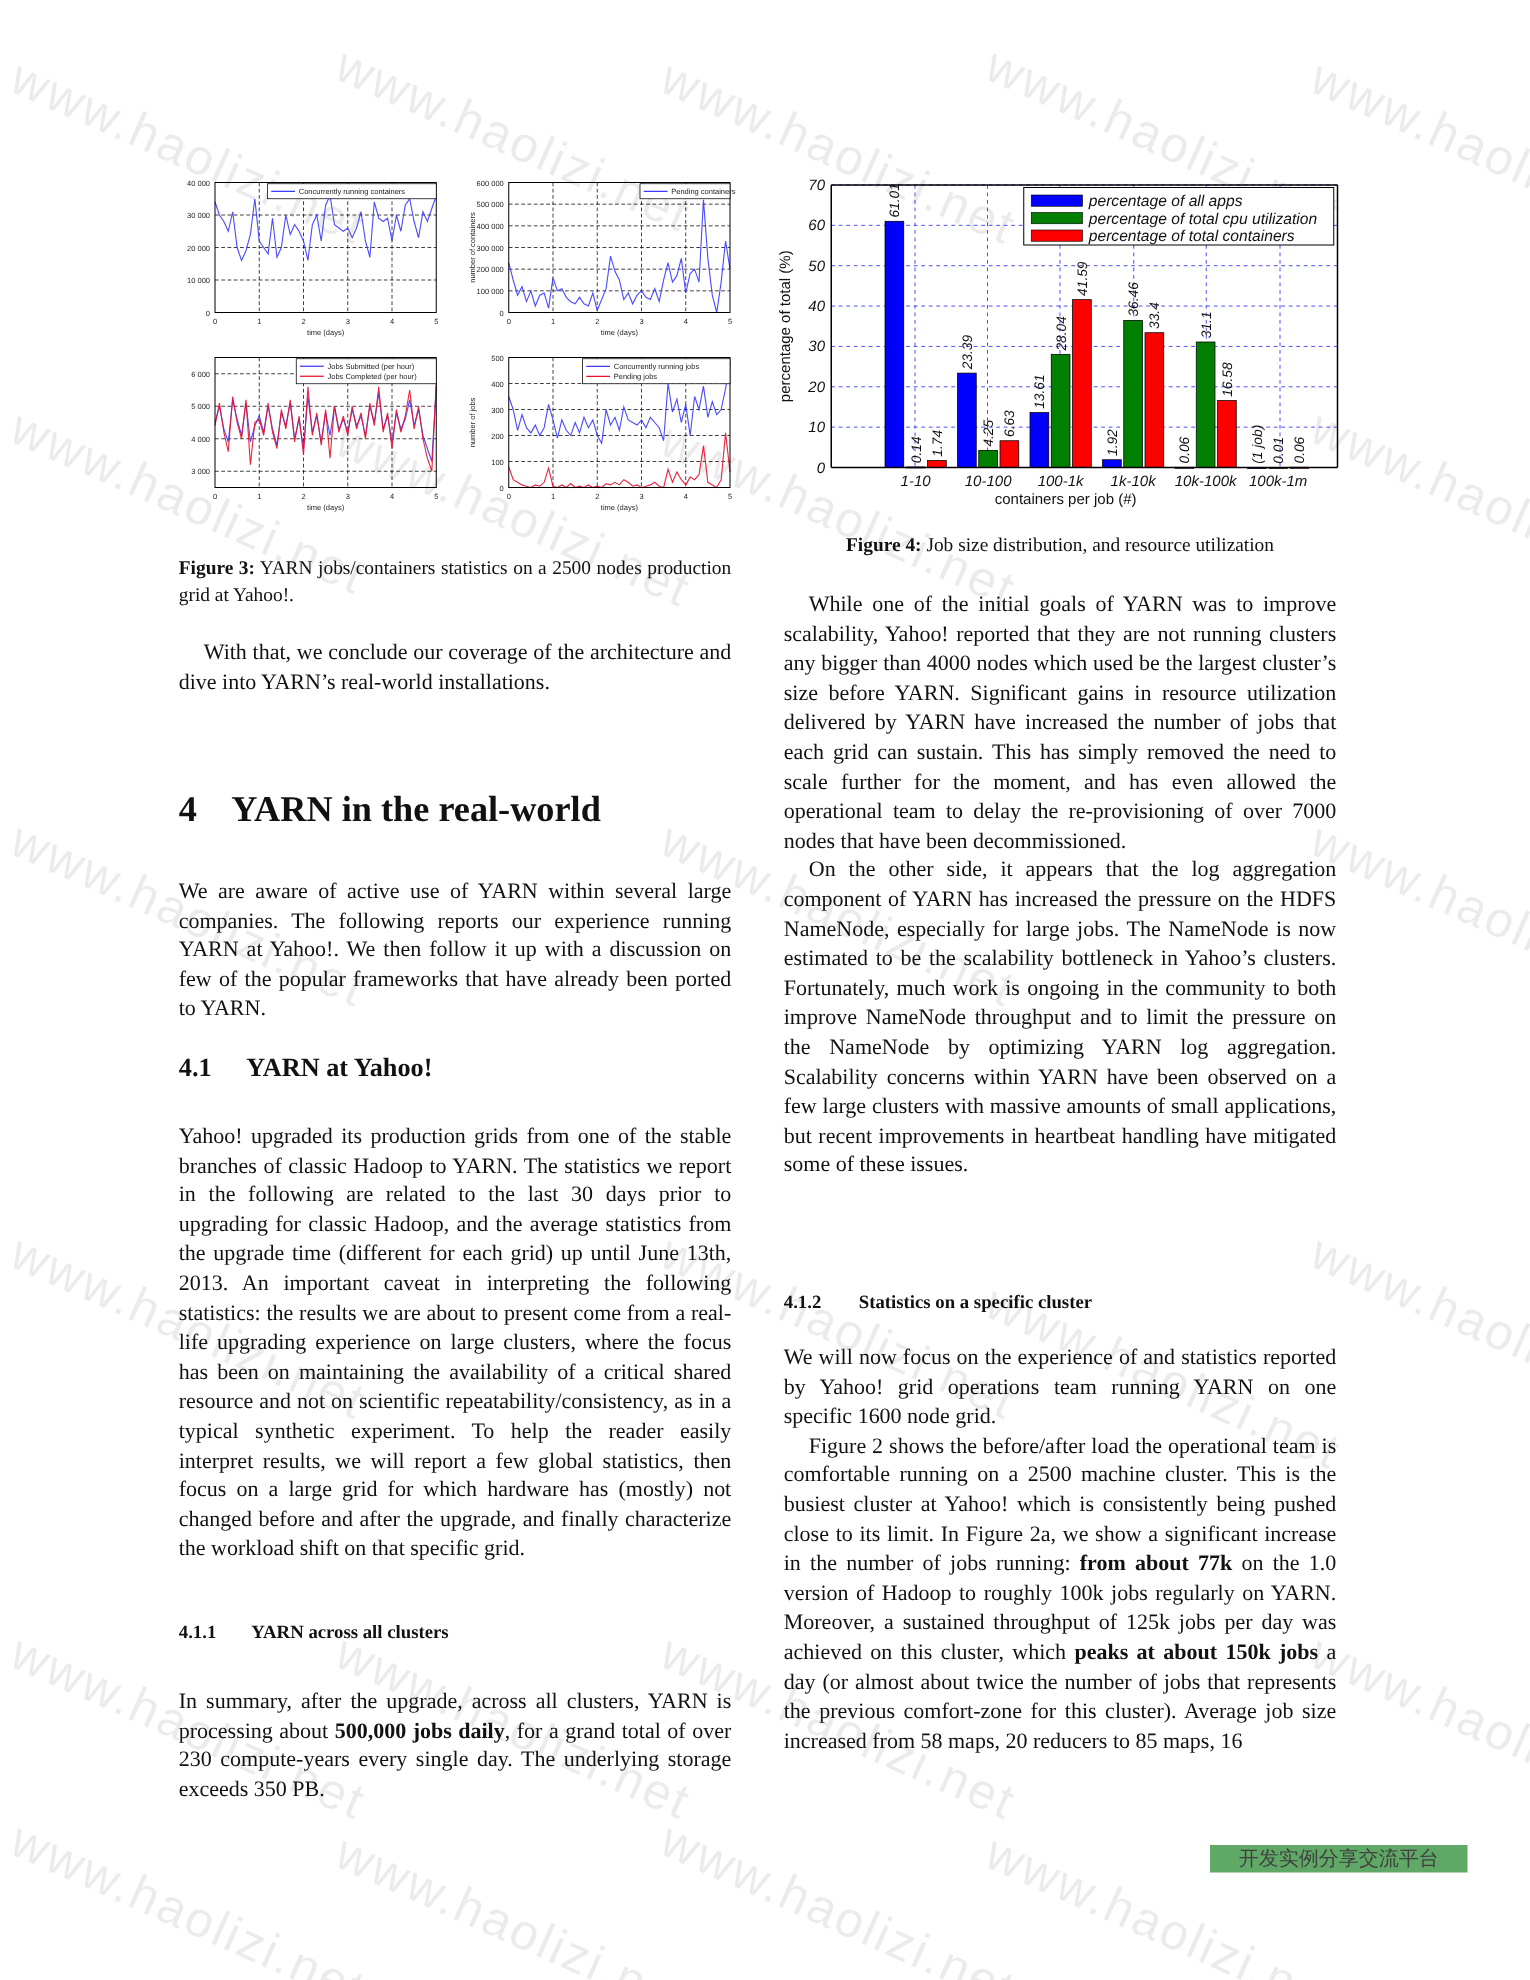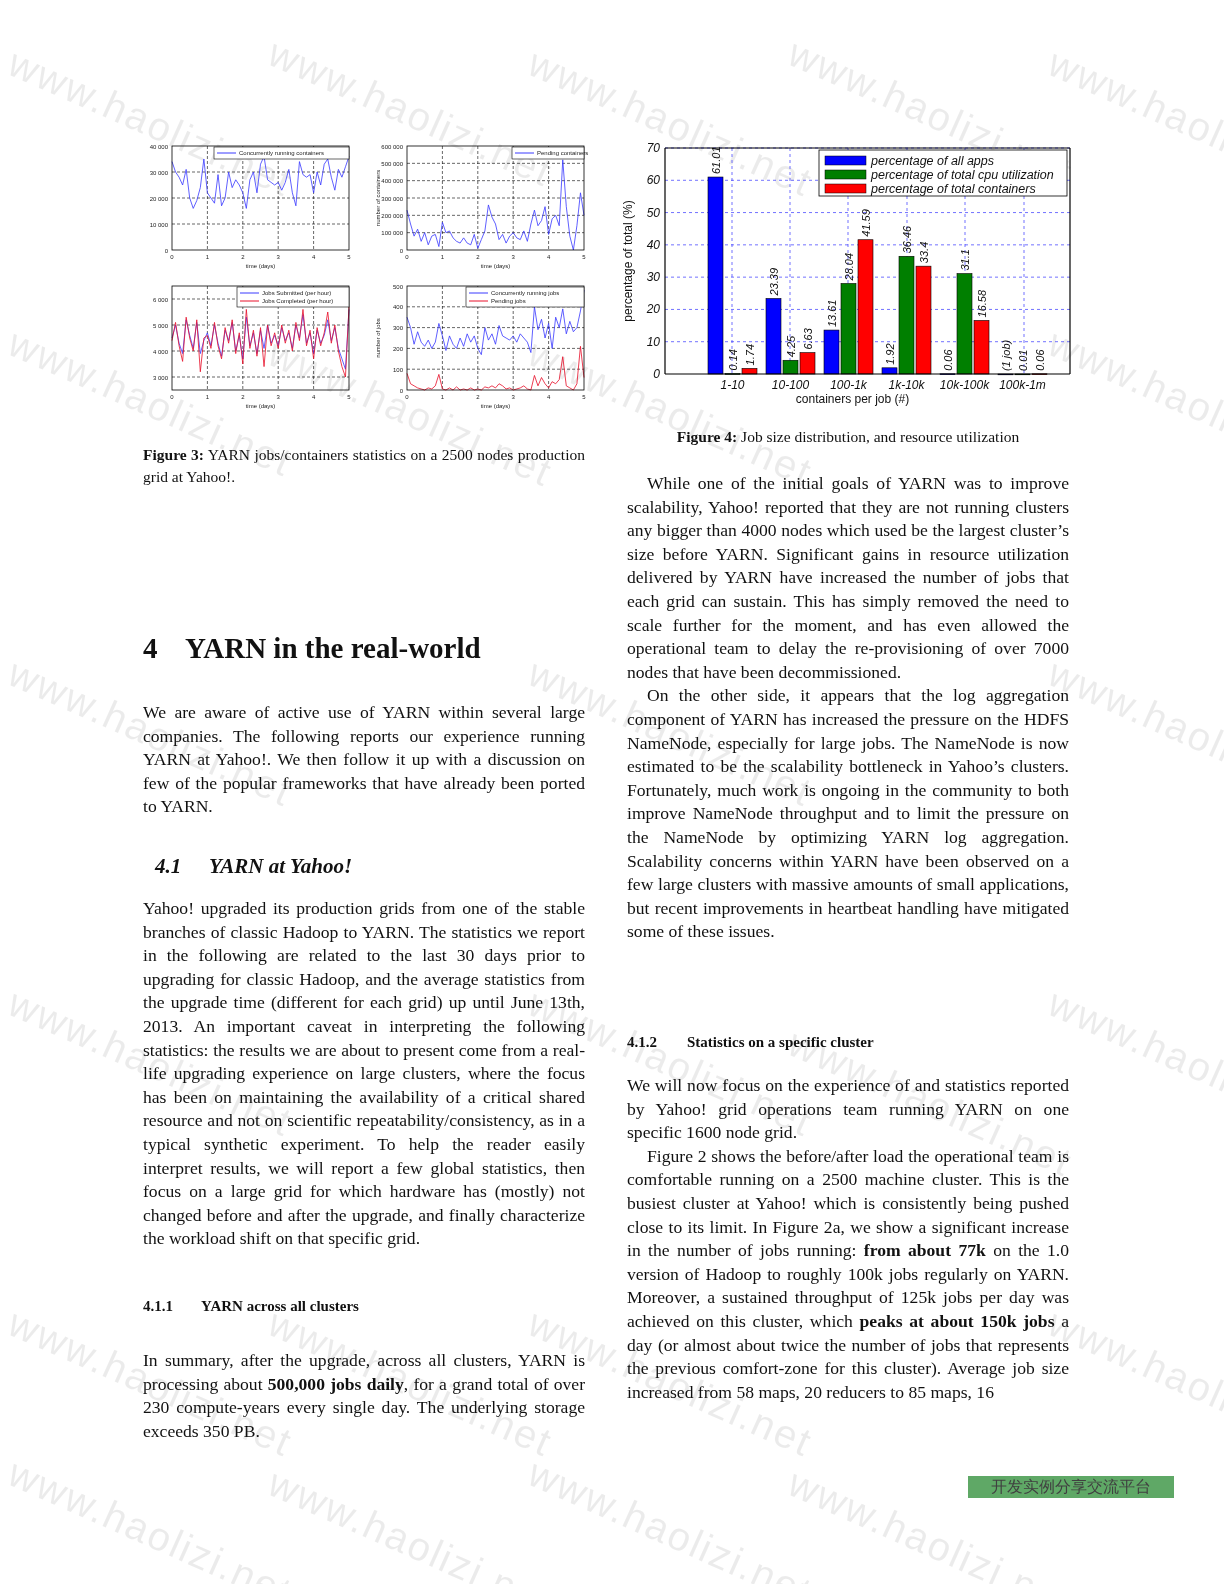--- a/index.html
+++ b/index.html
@@ -6,21 +6,21 @@
   body { width:1224px; height:1584px; position:relative; overflow:hidden;
          font-family:"Liberation Serif", "DejaVu Serif", serif; color:#111; }
   .col { position:absolute; width:442px; }
   .colL { left:143px;margin-top:13px; }
   .colR { left:627px; }
   p.body { margin:0; font-size:17.6px; line-height:23.6px; text-align:justify; }
   p.indent { text-indent:20px; }
   .cap { font-size:15.5px; line-height:22px; }
   .cap b { font-weight:bold; }
   h1.sec { font-size:29px; font-weight:bold; margin:0; position:absolute; }
-  h2.sub { font-size:21px; font-weight:bold; margin:12px; position:absolute;font-style:italic; }
+  h2.sub { font-size:21px; font-weight:bold; margin:0; position:absolute; }
   h3.ssub { font-size:15px; font-weight:bold; margin:0; position:absolute; }
   .num { display:inline-block; }
   .wm { position:absolute; font-family:"Liberation Sans", sans-serif; font-size:40px;
         color:rgba(0,0,0,0.08); transform:rotate(24deg); transform-origin:left top;
         white-space:nowrap; pointer-events:none; letter-spacing:2px; }
   .chart svg text { font-family:"Liberation Sans", sans-serif; }
   .logo { position:absolute; left:968px; top:1476px; width:206px; }
   .logo .big { font-family:"DejaVu Serif", serif; font-size:44px; font-weight:bold; color:#2a8fd6;
                letter-spacing:1px; line-height:50px; text-align:center; }
   .logo .small { background:#5fa866; color:#404040; font-family:"DejaVu Sans", sans-serif;
@@ -262,20 +262,21 @@
         <rect x="205" y="46" width="41" height="9" fill="#ff0000" stroke="#000" stroke-width="0.5"></rect>
         <text x="251" y="55" font-size="12.5" font-style="italic" fill="#111" font-family="Liberation Serif, serif">percentage of total containers</text>
       </g>
     </svg>
 </div>
 <div class="col colR" style="top:426px; text-align:center;">
   <span class="cap"><b>Figure 4:</b><span> Job size distribution, and resource utilization</span></span>
 </div>
 
 <div class="col colL" style="top:497px;">
+  <p class="body indent">With that, we conclude our coverage of the architecture and dive into YARN’s real-world installations.</p>
 </div>
 
 <h1 class="sec" style="left:143px; top:632px;">
   <span class="num" style="width:42px;">4</span><span>YARN in the real-world</span>
 </h1>
 
 <div class="col colL" style="top:688px;">
   <p class="body">We are aware of active use of YARN within several large companies. The following reports our experience running YARN at Yahoo!. We then follow it up with a discussion on few of the popular frameworks that have already been ported to YARN.</p>
 </div>
 

